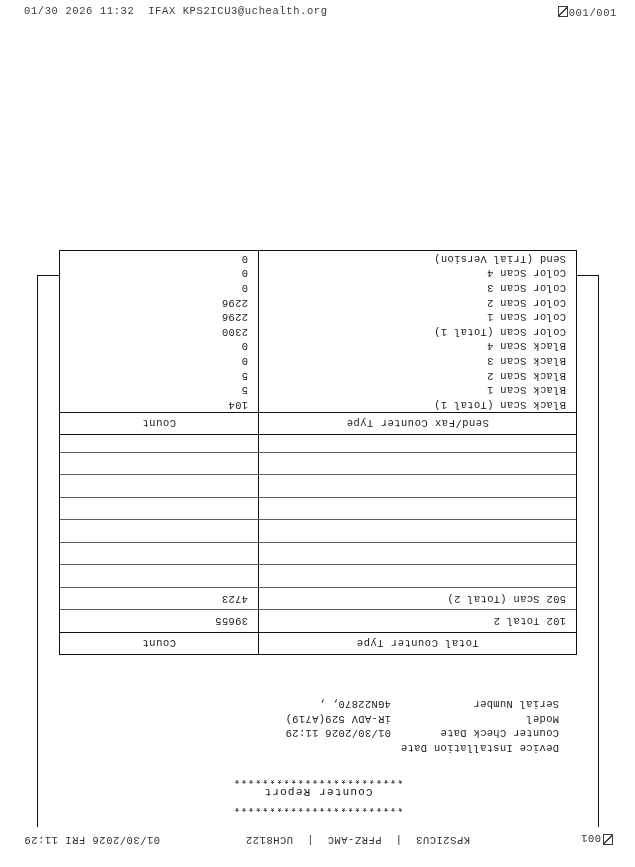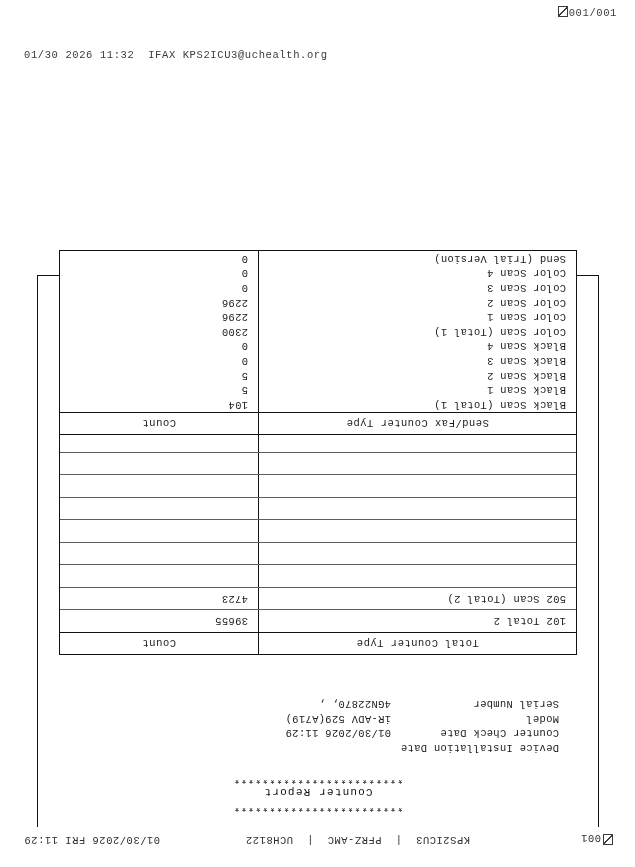--- a/index.html
+++ b/index.html
@@ -25,21 +25,20 @@
     height: 16px;
     font-size: 10.5px;
     letter-spacing: 0.6px;
     color: #3b3b3b;
   }
   .fax-header .fh-left {
     position: absolute;
     left: 24px;
     top: 0;
     white-space: pre;
-    margin-top: 44px;
   }
   .fax-header .fh-right {
     position: absolute;
     right: 18px;
     top: 0;
     white-space: pre;
     padding-left: 24px;
   }
   .fh-glyph {
     display: inline-block;

